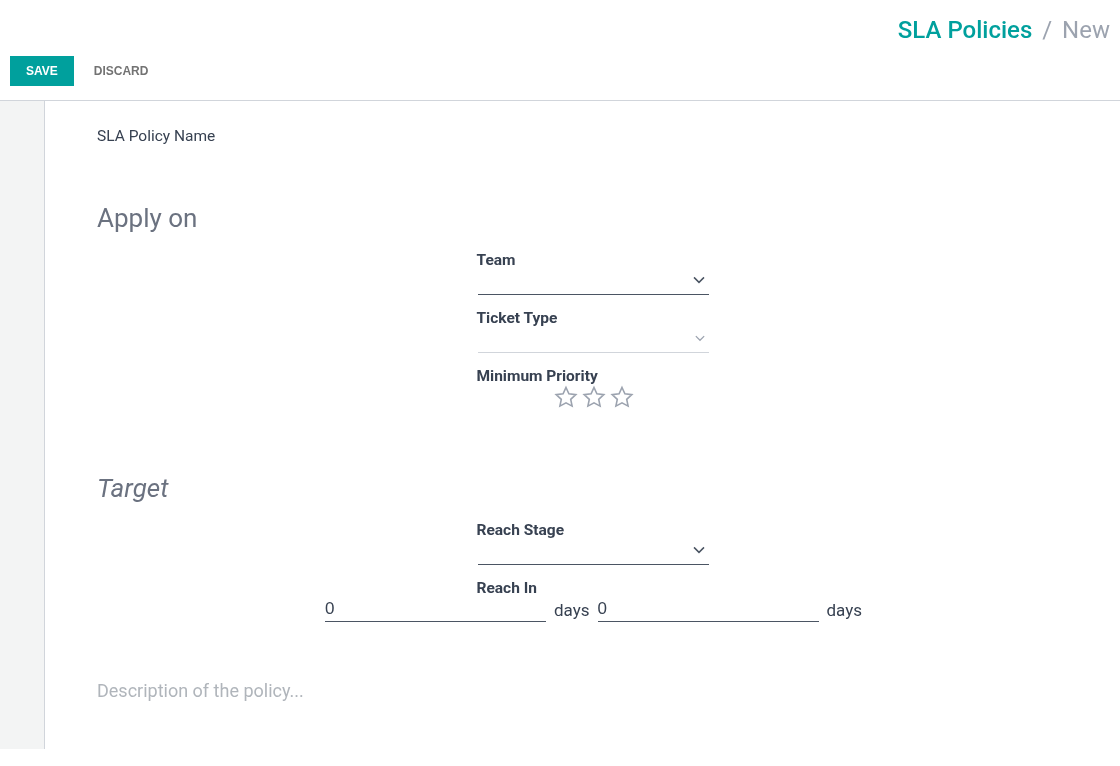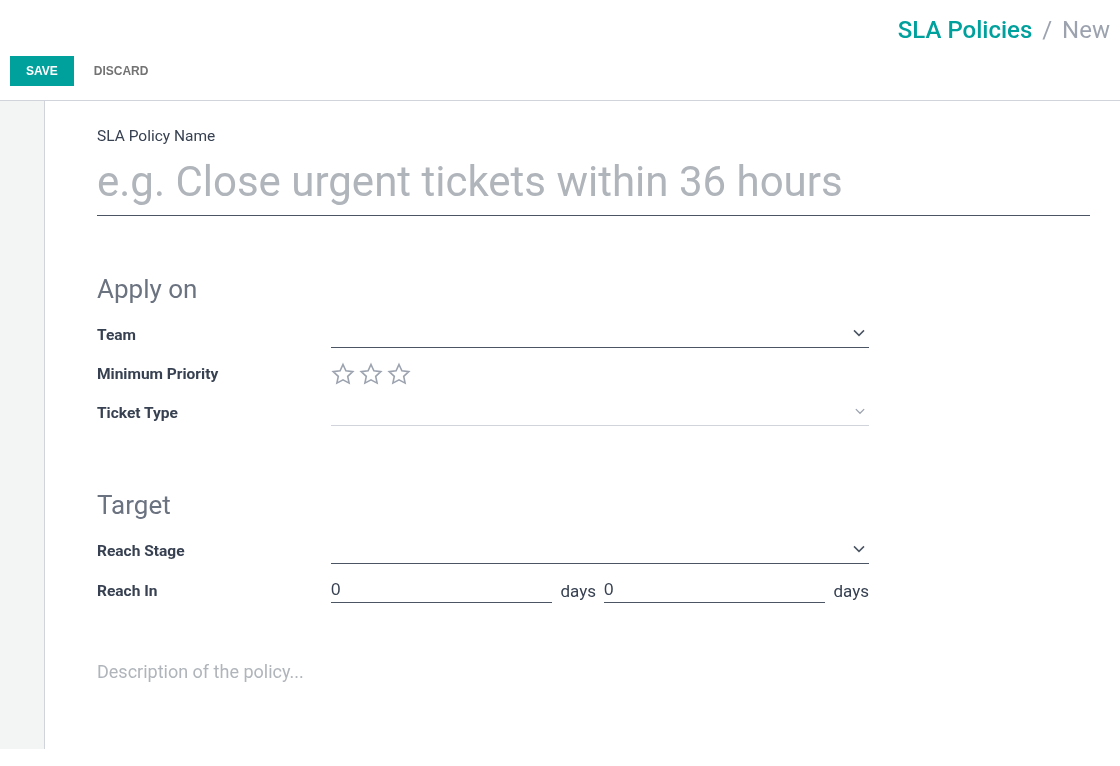--- a/index.html
+++ b/index.html
@@ -101,26 +101,27 @@
   }
   .name-input::placeholder { color: #b0b5bb; }
 
   .section-title {
     font-size: 26px;
     color: #6b7280;
     font-weight: 400;
     margin-top: 58px;
     margin-bottom: 18px;
   }
-  .section-title.tight { margin-top: 64px; }
+  .section-title.tight { margin-top: 64px; font-style: italic; }
 
   .form-row {
     display: flex;
     align-items: center;
     margin-bottom: 14px;
+    flex-direction: column;
   }
   .row-label {
     font-weight: 700;
     font-size: 15.5px;
     color: #374151;
     width: 234px;
     flex-shrink: 0;
   }
   .row-field {
     flex: 1;
@@ -211,31 +212,42 @@
     <button class="btn btn-secondary">Discard</button>
   </div>
 </div>
 
 <div class="divider"></div>
 
 <div class="sheet-bg">
   <div class="form-sheet">
 
     <label class="field-label-strong">SLA Policy Name</label>
-    <input type="text" class="name-input" autofocus="" placeholder="e.g. Close urgent tickets within 36 hours" style="">
 
     <div class="section-title">Apply on</div>
 
     <div class="form-row">
       <div class="row-label">Team</div>
       <div class="row-field">
         <input type="text" class="select-input" value="" style="">
         <span class="caret">
           <svg width="12" height="8" viewBox="0 0 12 8">
               <path d="M1 1 L6 6 L11 1" fill="none" stroke="#4b5563" stroke-width="1.5"></path>
+            </svg>
+        </span>
+      </div>
+    </div>
+
+    <div class="form-row">
+      <div class="row-label">Ticket Type</div>
+      <div class="row-field">
+        <input type="text" class="select-input light" value="" style="">
+        <span class="caret">
+          <svg width="10" height="7" viewBox="0 0 12 8">
+              <path d="M1 1 L6 6 L11 1" fill="none" stroke="#9ca3af" stroke-width="1.5"></path>
             </svg>
         </span>
       </div>
     </div>
 
     <div class="form-row">
       <div class="row-label">Minimum Priority</div>
       <div class="row-field">
         <div class="stars">
           <span class="star">
@@ -250,32 +262,20 @@
           </span>
           <span class="star">
             <svg width="24" height="24" viewBox="0 0 24 24">
                 <path d="M12 2.5l2.9 6.3 6.9.8-5.1 4.7 1.4 6.8L12 17.8l-6.1 3.3 1.4-6.8L2.2 9.6l6.9-.8L12 2.5z" fill="none" stroke="#9ca3af" stroke-width="1.6"></path>
               </svg>
           </span>
         </div>
       </div>
     </div>
 
-    <div class="form-row">
-      <div class="row-label">Ticket Type</div>
-      <div class="row-field">
-        <input type="text" class="select-input light" value="" style="">
-        <span class="caret">
-          <svg width="10" height="7" viewBox="0 0 12 8">
-              <path d="M1 1 L6 6 L11 1" fill="none" stroke="#9ca3af" stroke-width="1.5"></path>
-            </svg>
-        </span>
-      </div>
-    </div>
-
     <div class="section-title tight">Target</div>
 
     <div class="form-row">
       <div class="row-label">Reach Stage</div>
       <div class="row-field">
         <input type="text" class="select-input" value="" style="">
         <span class="caret">
           <svg width="12" height="8" viewBox="0 0 12 8">
               <path d="M1 1 L6 6 L11 1" fill="none" stroke="#4b5563" stroke-width="1.5"></path>
             </svg>

